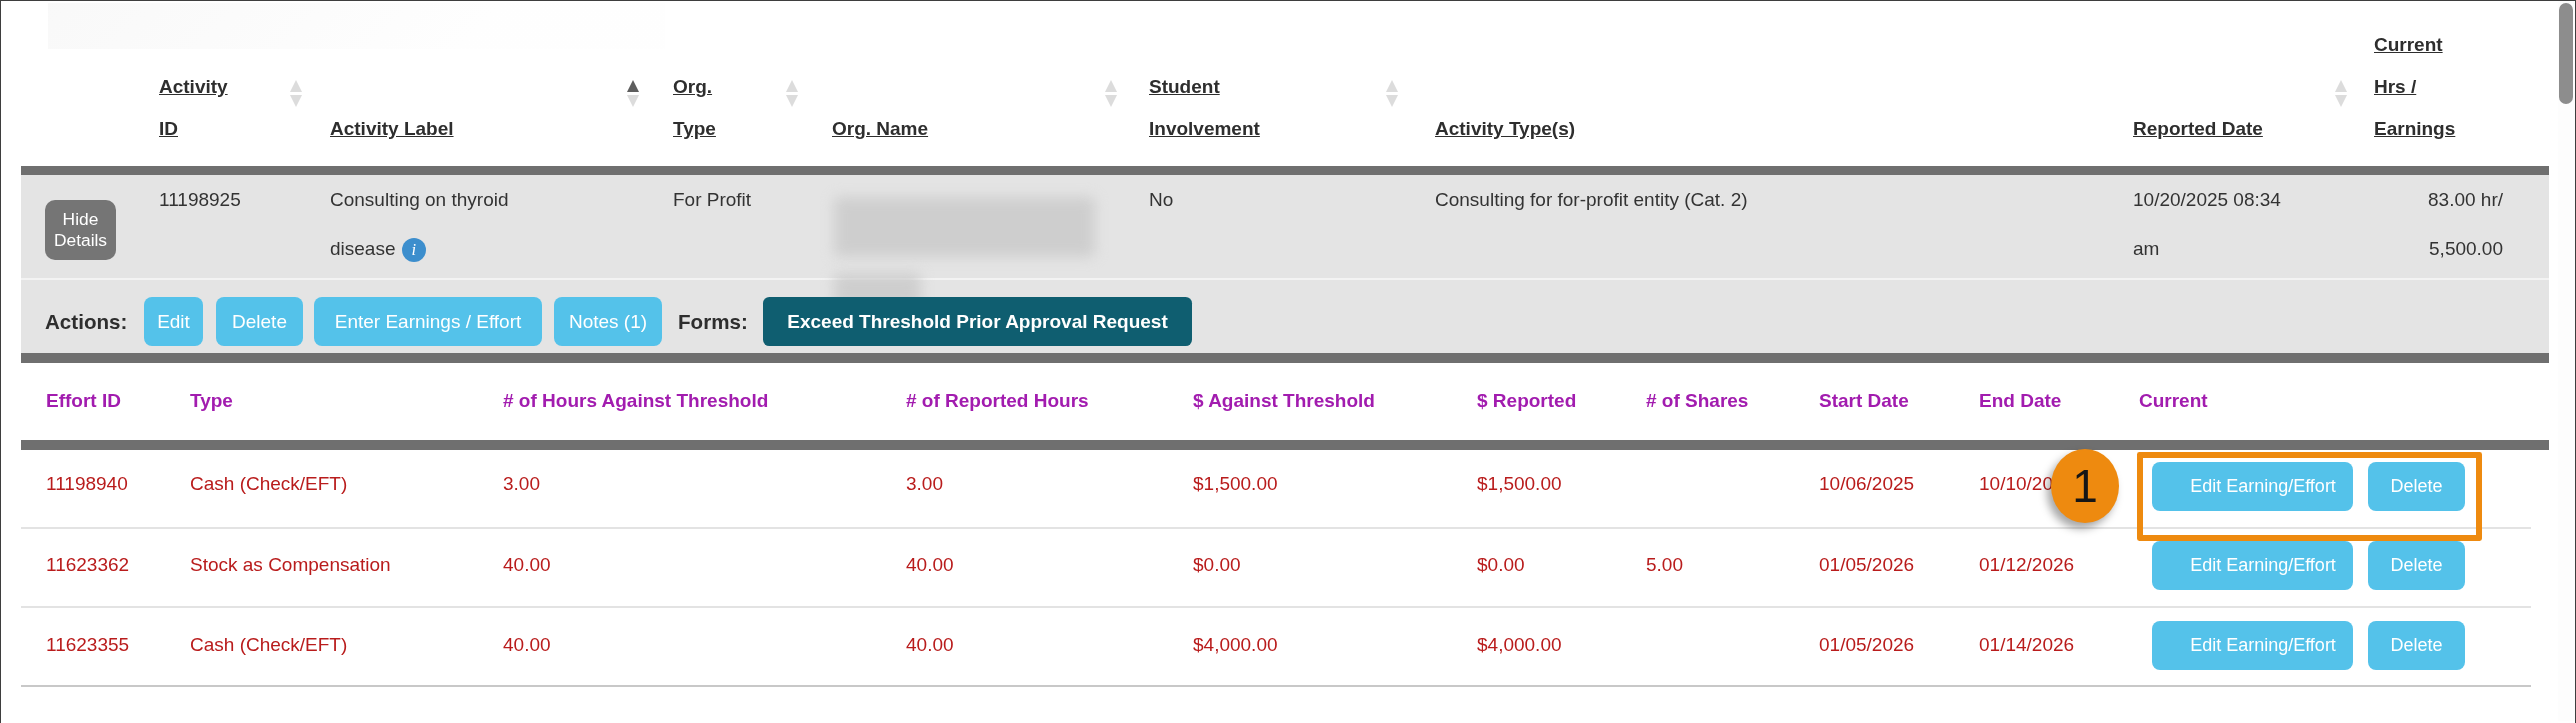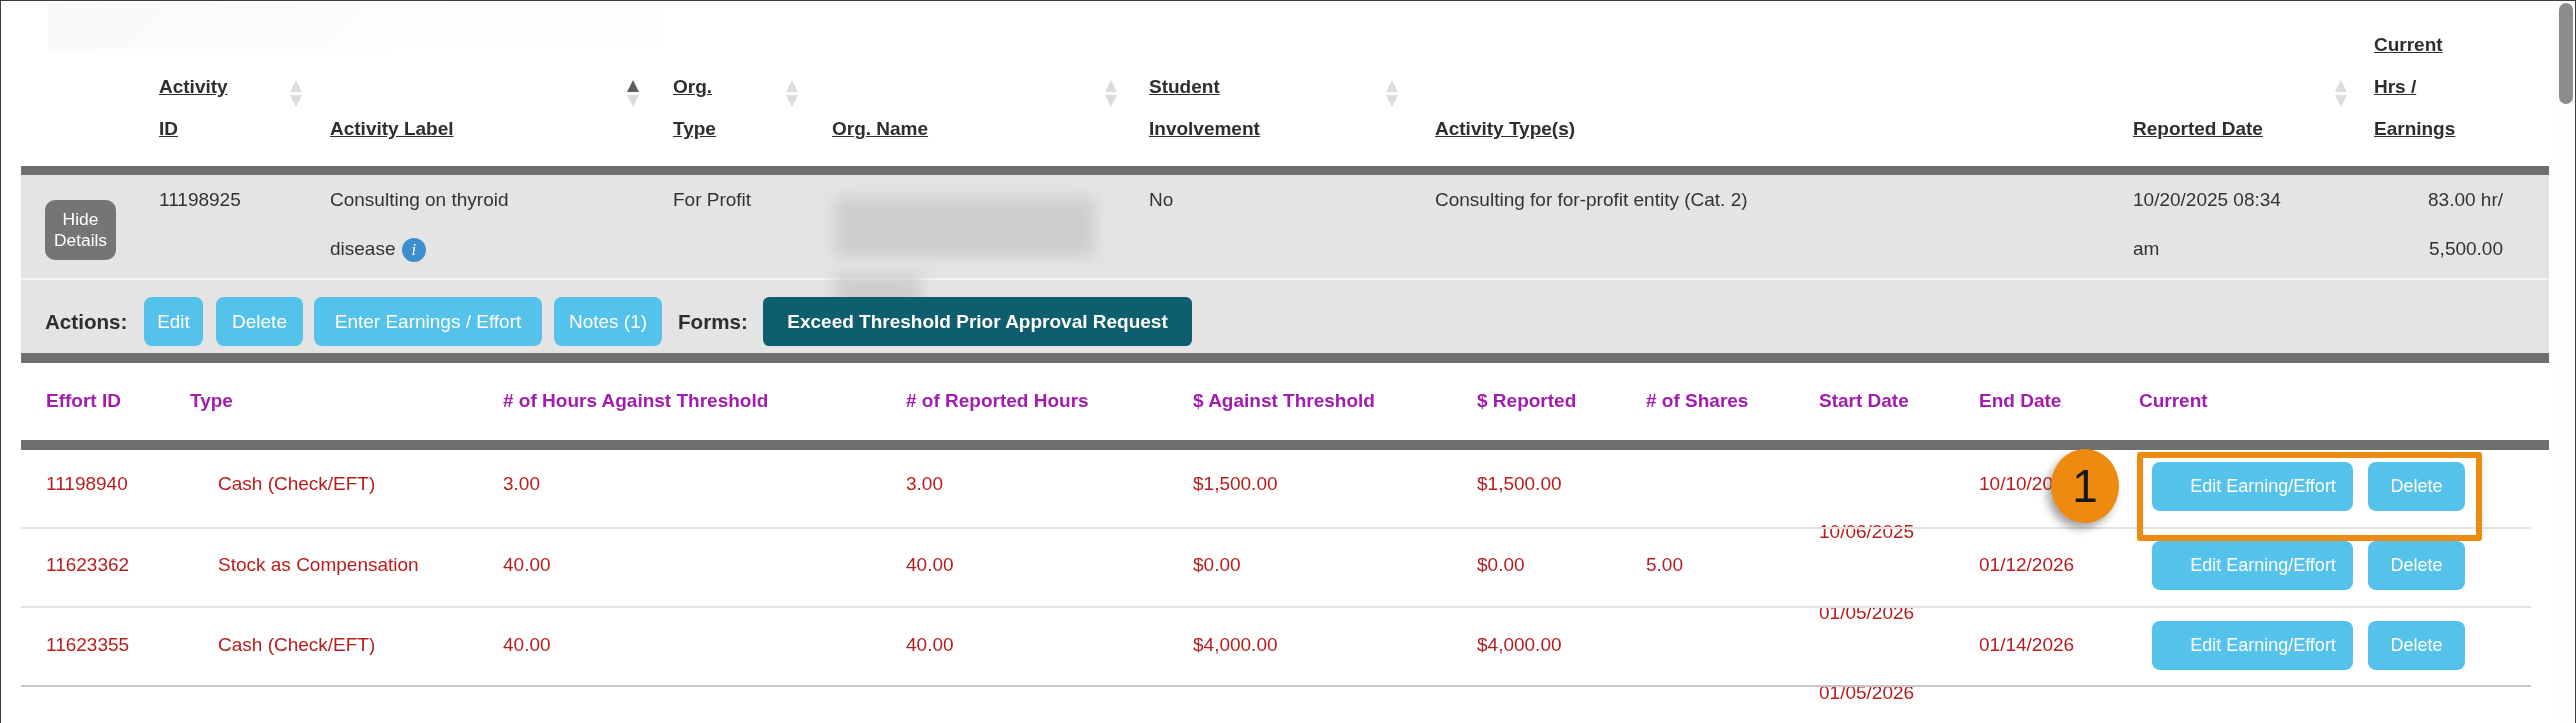--- a/index.html
+++ b/index.html
@@ -60,22 +60,22 @@
   .b-edit{left:143px;width:59px;}
   .b-del{left:215px;width:87px;}
   .b-enter{left:313px;width:228px;}
   .b-notes{left:553px;width:108px;}
   .b-teal{left:762px;width:429px;background:#0f5e70;font-weight:bold;border-radius:6.3px;}
   
   .hdr2-cell{position:absolute;top:389px;font-weight:bold;font-size:19px;color:#a21caf;white-space:nowrap;}
   .h2-0{left:45px;}.h2-1{left:189px;}.h2-2{left:502px;}.h2-3{left:905px;}.h2-4{left:1192px;}
   .h2-5{left:1476px;}.h2-6{left:1645px;}.h2-7{left:1818px;}.h2-8{left:1978px;}.h2-9{left:2138px;}
   .r-cell{position:absolute;font-size:19px;color:#b91c1c;white-space:nowrap;}
-  .rc-0{left:45px;}.rc-1{left:189px;margin-left:28px;}.rc-2{left:502px;}.rc-3{left:905px;}.rc-4{left:1192px;}
-  .rc-5{left:1476px;}.rc-6{left:1645px;}.rc-7{left:1818px;margin-top:48px;}.rc-8{left:1978px;}
+  .rc-0{left:45px;}.rc-1{left:189px;}.rc-2{left:502px;}.rc-3{left:905px;}.rc-4{left:1192px;}
+  .rc-5{left:1476px;}.rc-6{left:1645px;}.rc-7{left:1818px;}.rc-8{left:1978px;}
   .r0 .r-cell{top:472px;}
   .r1 .r-cell{top:553px;}
   .r2 .r-cell{top:633px;}
   .btn-row{position:absolute;height:49px;background:#54c2ea;color:#fff;border:none;border-radius:8px;
            font-family:inherit;font-size:18px;display:flex;align-items:center;justify-content:center;cursor:pointer;}
   .br-edit{left:2151px;width:201px;padding-left:27px;}
   .br-del{left:2367px;width:97px;}
   .r0 .btn-row{top:461px;}
   .r1 .btn-row{top:540px;}
   .r2 .btn-row{top:620px;}

